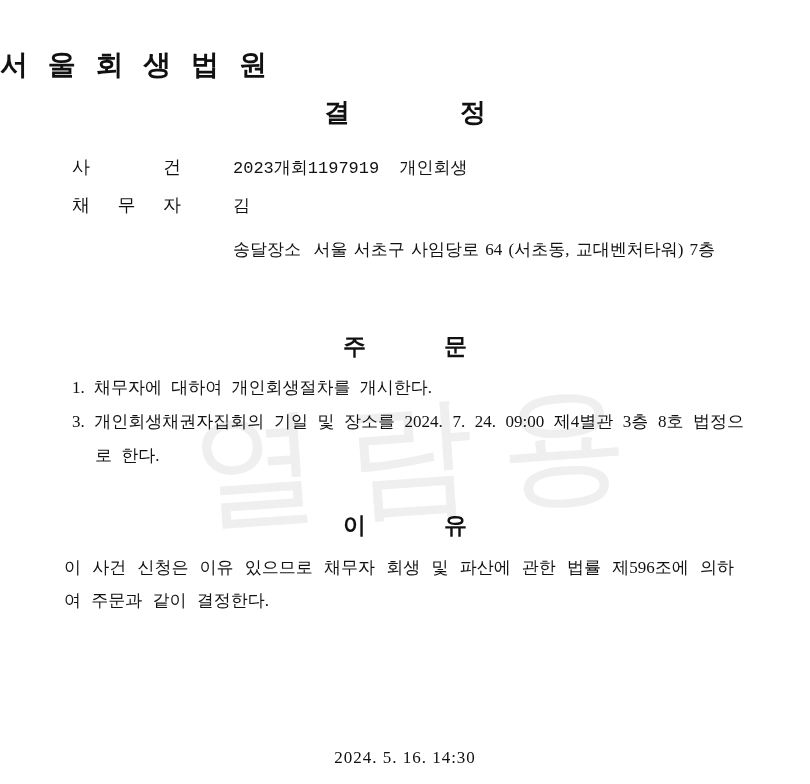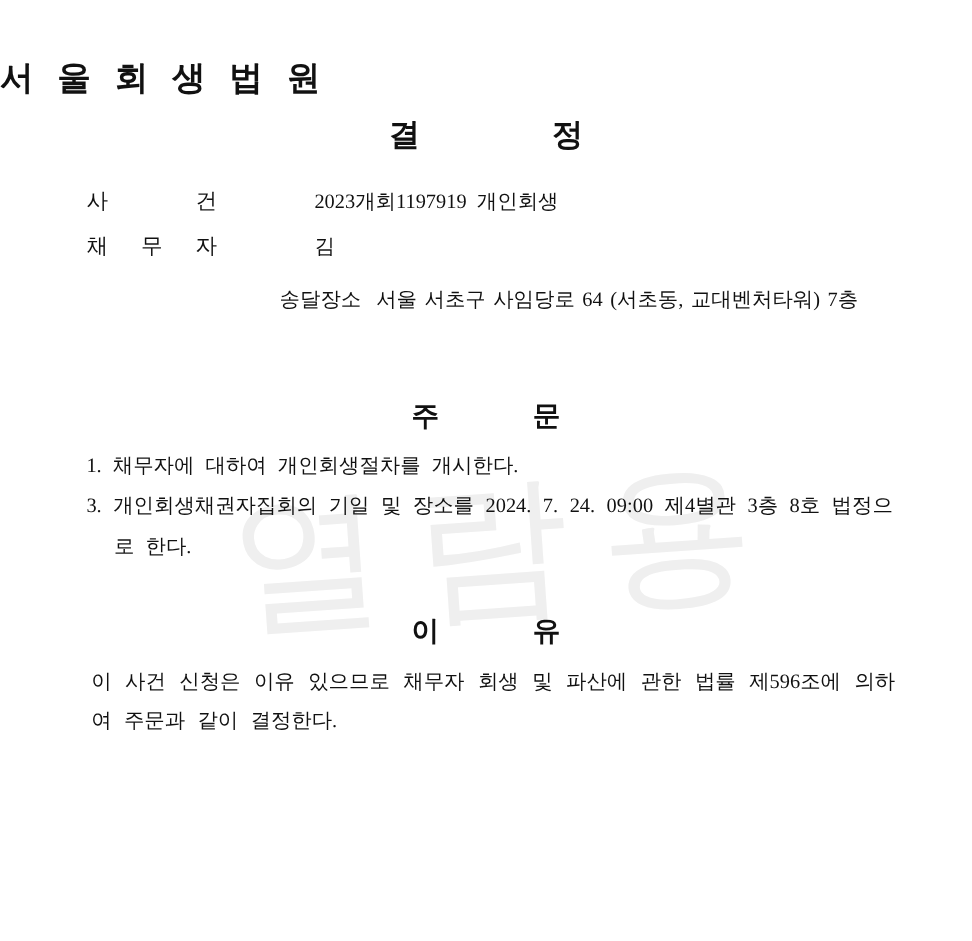--- a/index.html
+++ b/index.html
@@ -53,23 +53,24 @@
   }
   .row-case { top: 155px; }
   .row-debtor { top: 193px; }
   .info-label {
     display: inline-flex;
     width: 109px;
     justify-content: space-between;
     flex: none;
   }
   .info-value {
-    margin-left: 81px;
+    margin-left: 52px;
     white-space: pre-wrap;
     font-size: 17px;
+    font-family: Liberation Mono, monospace;
   }
   .address-line {
     top: 236px; left: 233px; width: 520px;
     font-size: 17px;
     line-height: 27px;
     white-space: pre-wrap;
     word-spacing: 2px;
   }
   .attorney-line {
     top: 262px; left: 233px; width: 520px;
@@ -83,21 +84,21 @@
     font-size: 17px;
     line-height: 34px;
     word-spacing: 5px;
   }
   .order-item {
     padding-left: 23px;
     text-indent: -23px;
     text-align: justify;
   }
   .reason-text {
-    top: 551px; left: 76px; width: 670px;
+    top: 551px; left: 64px; width: 670px;
     font-size: 17px;
     line-height: 33px;
     word-spacing: 6px;
     text-align: justify;
   }
   .footer-date {
     top: 748px; left: 0; width: 100%;
     text-align: center;
     font-size: 17px;
     letter-spacing: 1px;
@@ -147,14 +148,15 @@
     <div class="order-item">3. 개인회생채권자집회의 기일 및 장소를 2024. 7. 24. 09:00 제4별관 3층 8호 법정으로 한다.</div>
   </div>
 
   <div class="layer big-heading reason-heading">
     <span>이</span>
     <span>유</span>
   </div>
 
   <div class="layer reason-text">이 사건 신청은 이유 있으므로 채무자 회생 및 파산에 관한 법률 제596조에 의하여 주문과 같이 결정한다.</div>
 
+  <div class="layer footer-date">2024. 5. 16. 14:30</div>
 
 </div>
 
 </body></html>

